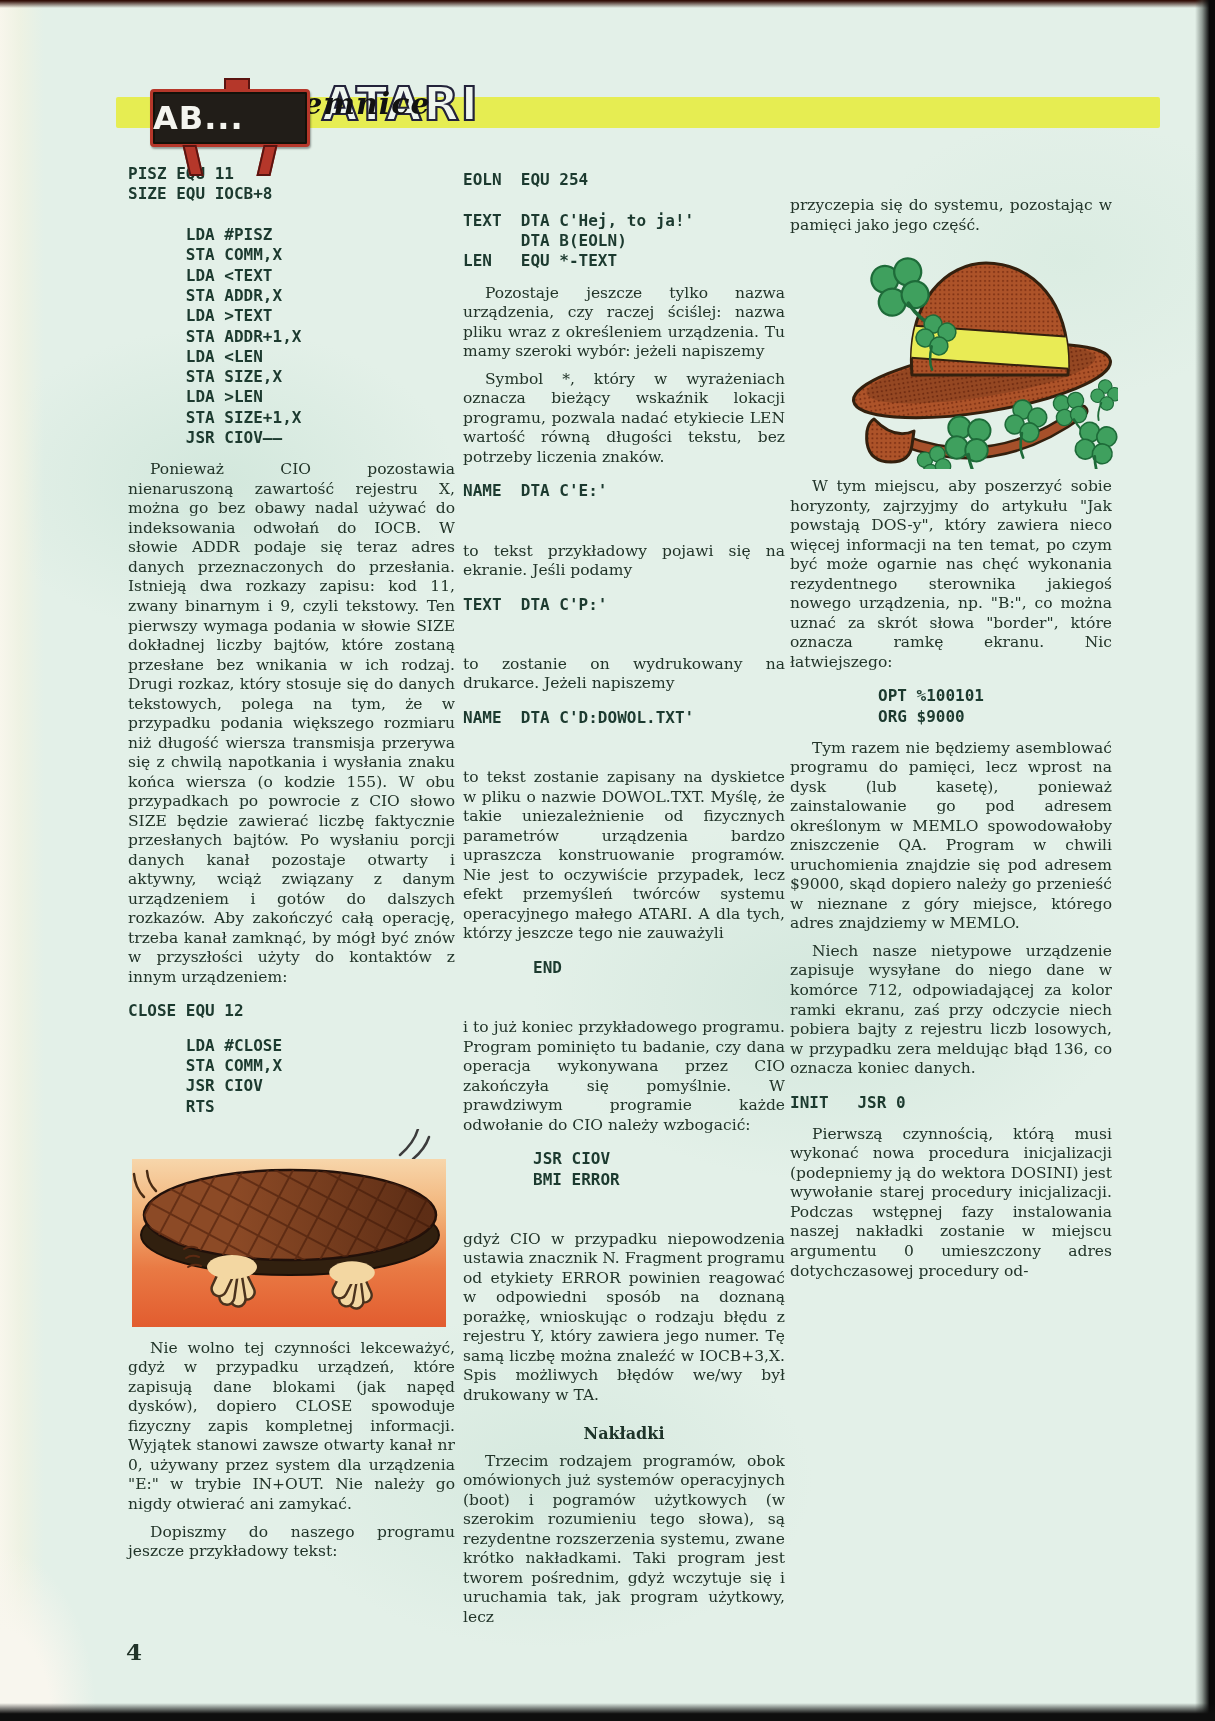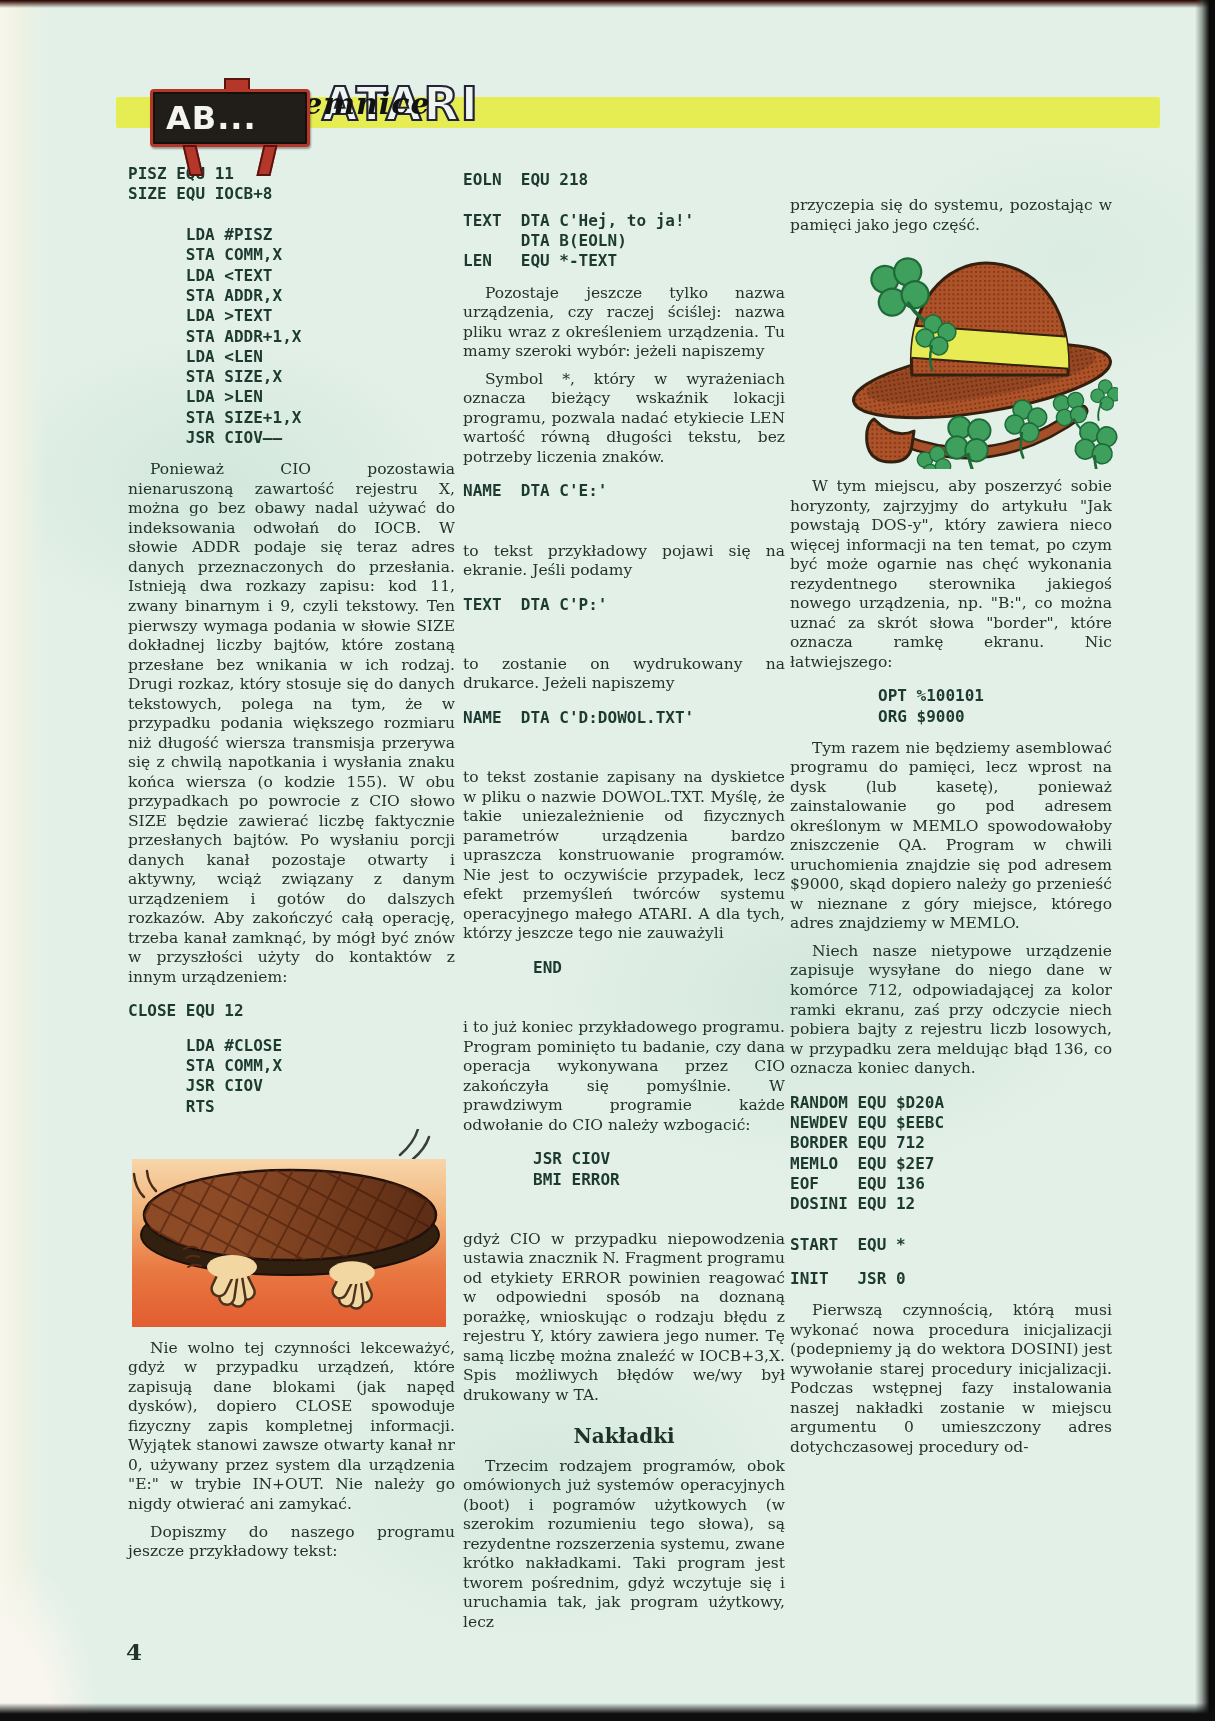--- a/index.html
+++ b/index.html
@@ -30,40 +30,40 @@
     background:linear-gradient(0deg,#0e0e0e 40%, rgba(20,20,20,0) 100%);}
 
   
   .hl-bar{position:absolute;left:116px;top:97px;width:1044px;height:31px;background:#e6ed52;z-index:1;border-radius:2px;}
   .logo{position:absolute;left:256px;top:46px;z-index:3;margin-top:26px;}
   .ab-badge{position:absolute;left:150px;top:78px;width:170px;height:100px;z-index:3;}
   .ab-knob{position:absolute;left:74px;top:0;width:26px;height:13px;background:#b5372a;border:2px solid #5a1410;box-sizing:border-box;}
   .ab-board{position:absolute;left:0;top:11px;width:160px;height:58px;background:#211d18;
     border:3px solid #b5372a;border-radius:4px;box-sizing:border-box;
     box-shadow:inset 0 0 0 2px #141109, 1px 2px 2px rgba(0,0,0,.35);
-    display:flex;align-items:center;padding-left:13px;}
+    display:flex;align-items:center;}
   .ab-board span{color:#f4f4ef;font-family:"DejaVu Sans",sans-serif;font-weight:bold;font-size:32px;letter-spacing:1px;}
   .ab-leg{position:absolute;top:67px;width:14px;height:31px;background:#b5372a;border:2px solid #5a1410;box-sizing:border-box;}
   .ab-leg.l{left:36px;transform:skewX(13deg);}
   .ab-leg.r{left:110px;transform:skewX(-13deg);}
 
   
   .col{position:absolute;z-index:2;font-size:15.5px;line-height:1.26;}
   .col-1{left:128px;top:150px;width:327px;}
   .col-2{left:463px;top:156px;width:322px;}
   .col-3{left:790px;top:156px;width:322px;}
   .col p{margin:8px 0;text-align:justify;text-indent:22px;}
   .col p.noindent{text-indent:0;margin-top:40px;}
   .col pre{
     margin:14px 0 12px 0;font-family:"DejaVu Sans Mono", monospace;
     font-size:16px;font-weight:bold;line-height:1.27;color:#1c3a2f;white-space:pre;
   }
   .pre-pad70{padding-left:70px;}
   .pre-pad88{padding-left:88px;}
-  h2.section-heading{margin:18px 0 8px 0;text-align:center;font-size:20px;font-weight:bold;color:#1d3329;}
+  h2.section-heading{margin:18px 0 8px 0;text-align:center;font-size:16px;font-weight:bold;color:#1d3329;}
   .page-number{position:absolute;left:126px;top:1638px;font-size:23px;font-weight:bold;z-index:2;}
 
   
   .illu-table{margin:10px 0 8px 0;width:322px;height:202px;}
   .illu-hat{width:270px;height:226px;margin:2px -6px 4px auto;}
   svg{display:block;}
 </style>
 </head>
 <body>
 
@@ -170,21 +170,21 @@
           <ellipse cx="0" cy="6" rx="24" ry="12" stroke="none"></ellipse>
         </g>
       </svg>
     </div>
 
     <p>Nie wolno tej czynności lekceważyć, gdyż w przypadku urządzeń, które zapisują dane blokami (jak napęd dysków), dopiero CLOSE spowoduje fizyczny zapis kompletnej informacji. Wyjątek stanowi zawsze otwarty kanał nr 0, używany przez system dla urządzenia "E:" w trybie IN+OUT. Nie należy go nigdy otwierać ani zamykać.</p>
     <p>Dopiszmy do naszego programu jeszcze przykładowy tekst:</p>
   </div>
 
   <div class="col col-2">
-    <pre>EOLN  EQU 218
+    <pre>EOLN  EQU 254
 
 TEXT  DTA C'Hej, to ja!'
       DTA B(EOLN)
 LEN   EQU *-TEXT</pre>
     <p>Pozostaje jeszcze tylko nazwa urządzenia, czy raczej ściślej: nazwa pliku wraz z określeniem urządzenia. Tu mamy szeroki wybór: jeżeli napiszemy</p>
     <p>Symbol *, który w wyrażeniach oznacza bieżący wskaźnik lokacji programu, pozwala nadać etykiecie LEN wartość równą długości tekstu, bez potrzeby liczenia znaków.</p>
     <pre>NAME  DTA C'E:'</pre>
     <p class="noindent">to tekst przykładowy pojawi się na ekranie. Jeśli podamy</p>
     <pre>TEXT  DTA C'P:'</pre>
     <p class="noindent">to zostanie on wydrukowany na drukarce. Jeżeli napiszemy</p>
@@ -252,26 +252,18 @@
           <use href="#clv" transform="translate(258,152) scale(0.75) rotate(40)"></use>
         </g>
       </svg>
     </div>
 
     <p>W tym miejscu, aby poszerzyć sobie horyzonty, zajrzyjmy do artykułu "Jak powstają DOS-y", który zawiera nieco więcej informacji na ten temat, po czym być może ogarnie nas chęć wykonania rezydentnego sterownika jakiegoś nowego urządzenia, np. "B:", co można uznać za skrót słowa "border", które oznacza ramkę ekranu. Nic łatwiejszego:</p>
     <pre class="pre-pad88">OPT %100101
 ORG $9000</pre>
     <p>Tym razem nie będziemy asemblować programu do pamięci, lecz wprost na dysk (lub kasetę), ponieważ zainstalowanie go pod adresem określonym w MEMLO spowodowałoby zniszczenie QA. Program w chwili uruchomienia znajdzie się pod adresem $9000, skąd dopiero należy go przenieść w nieznane z góry miejsce, którego adres znajdziemy w MEMLO.</p>
     <p>Niech nasze nietypowe urządzenie zapisuje wysyłane do niego dane w komórce 712, odpowiadającej za kolor ramki ekranu, zaś przy odczycie niech pobiera bajty z rejestru liczb losowych, w przypadku zera meldując błąd 136, co oznacza koniec danych.</p>
-    <pre>RANDOM EQU $D20A
-NEWDEV EQU $EEBC
-BORDER EQU 712
-MEMLO  EQU $2E7
-EOF    EQU 136
-DOSINI EQU 12
-
-START  EQU *</pre>
     <pre>INIT   JSR 0</pre>
     <p>Pierwszą czynnością, którą musi wykonać nowa procedura inicjalizacji (podepniemy ją do wektora DOSINI) jest wywołanie starej procedury inicjalizacji. Podczas wstępnej fazy instalowania naszej nakładki zostanie w miejscu argumentu 0 umieszczony adres dotychczasowej procedury od-</p>
   </div>
 
   <div class="page-number">4</div>
 </div>
 
 </body></html>

